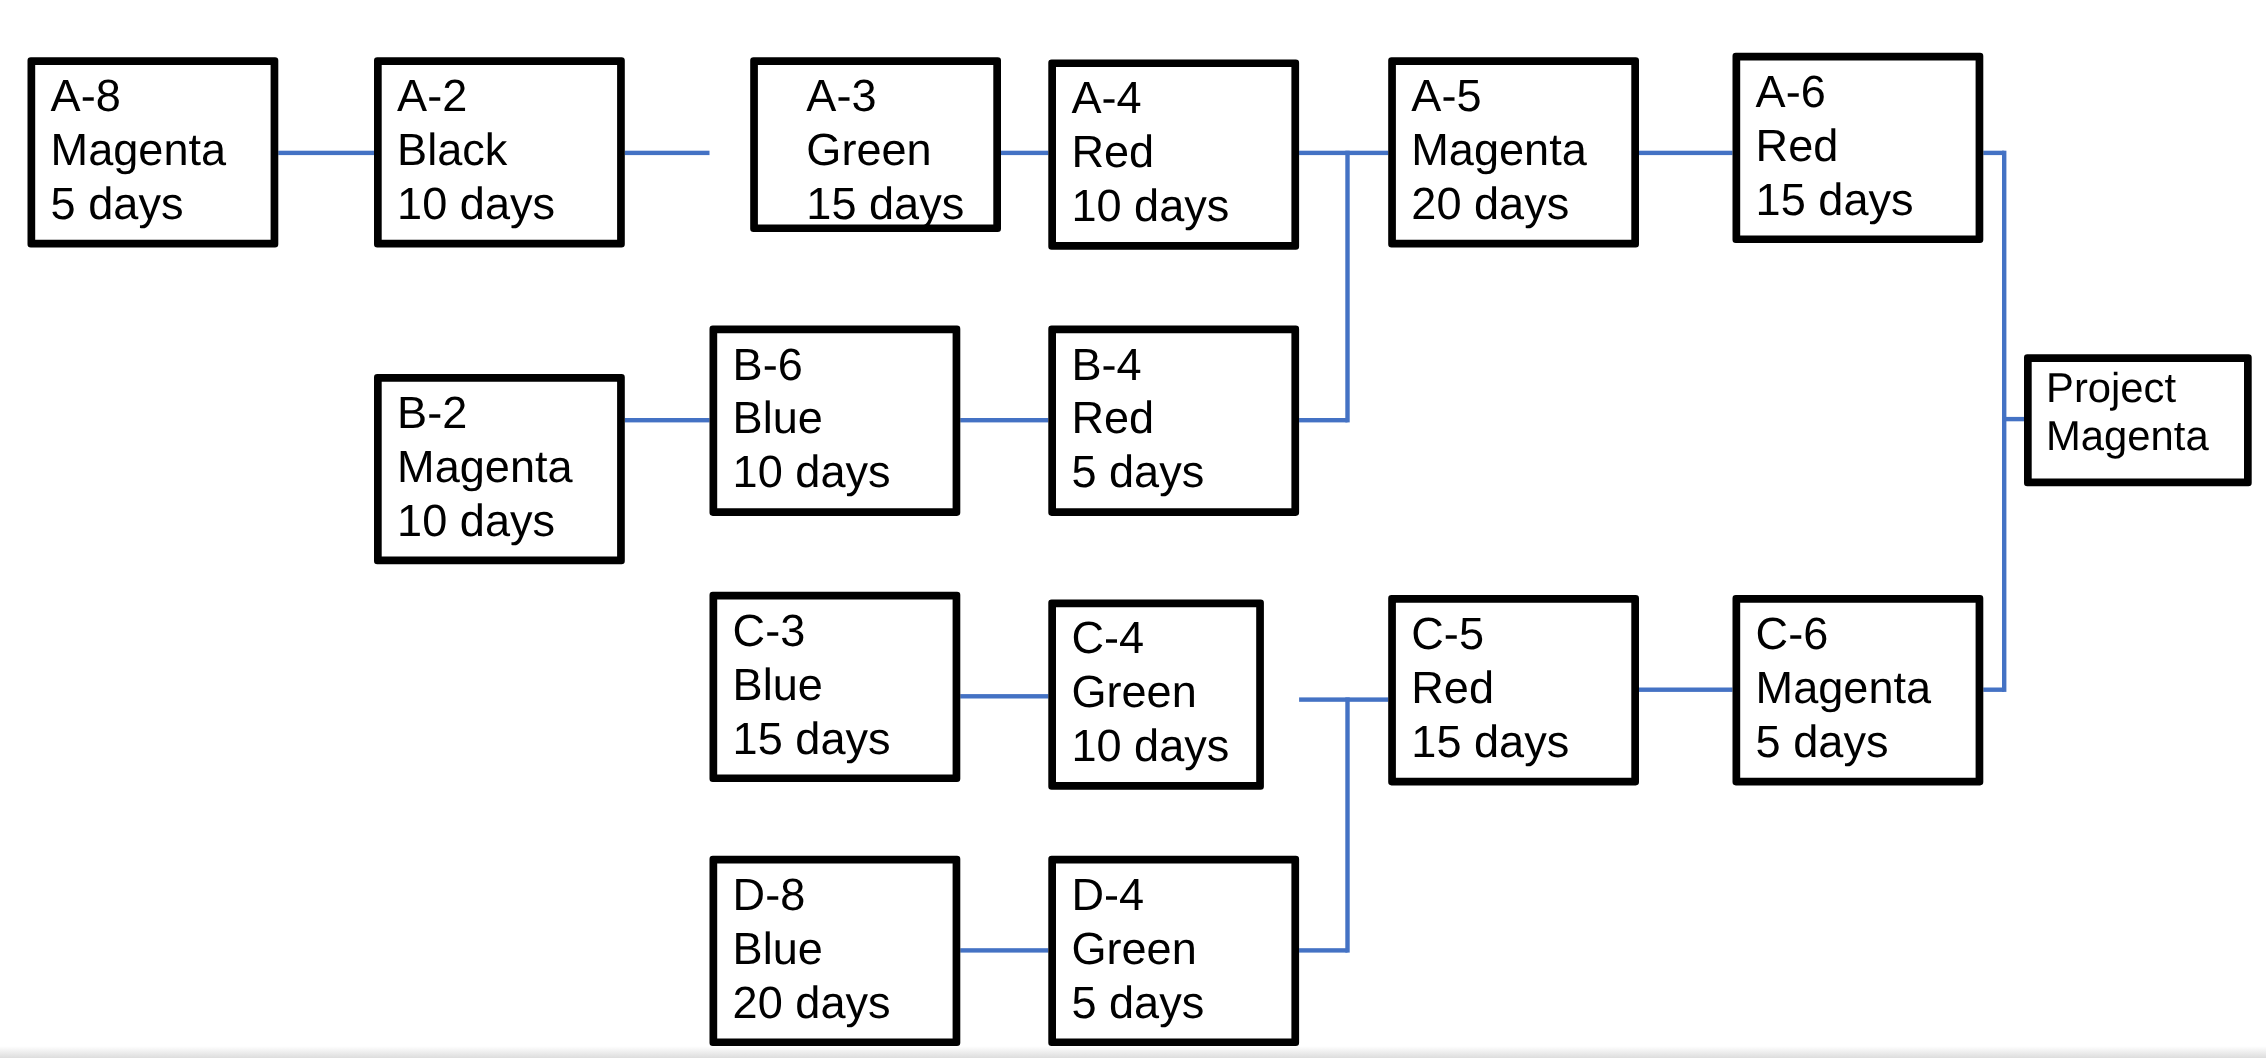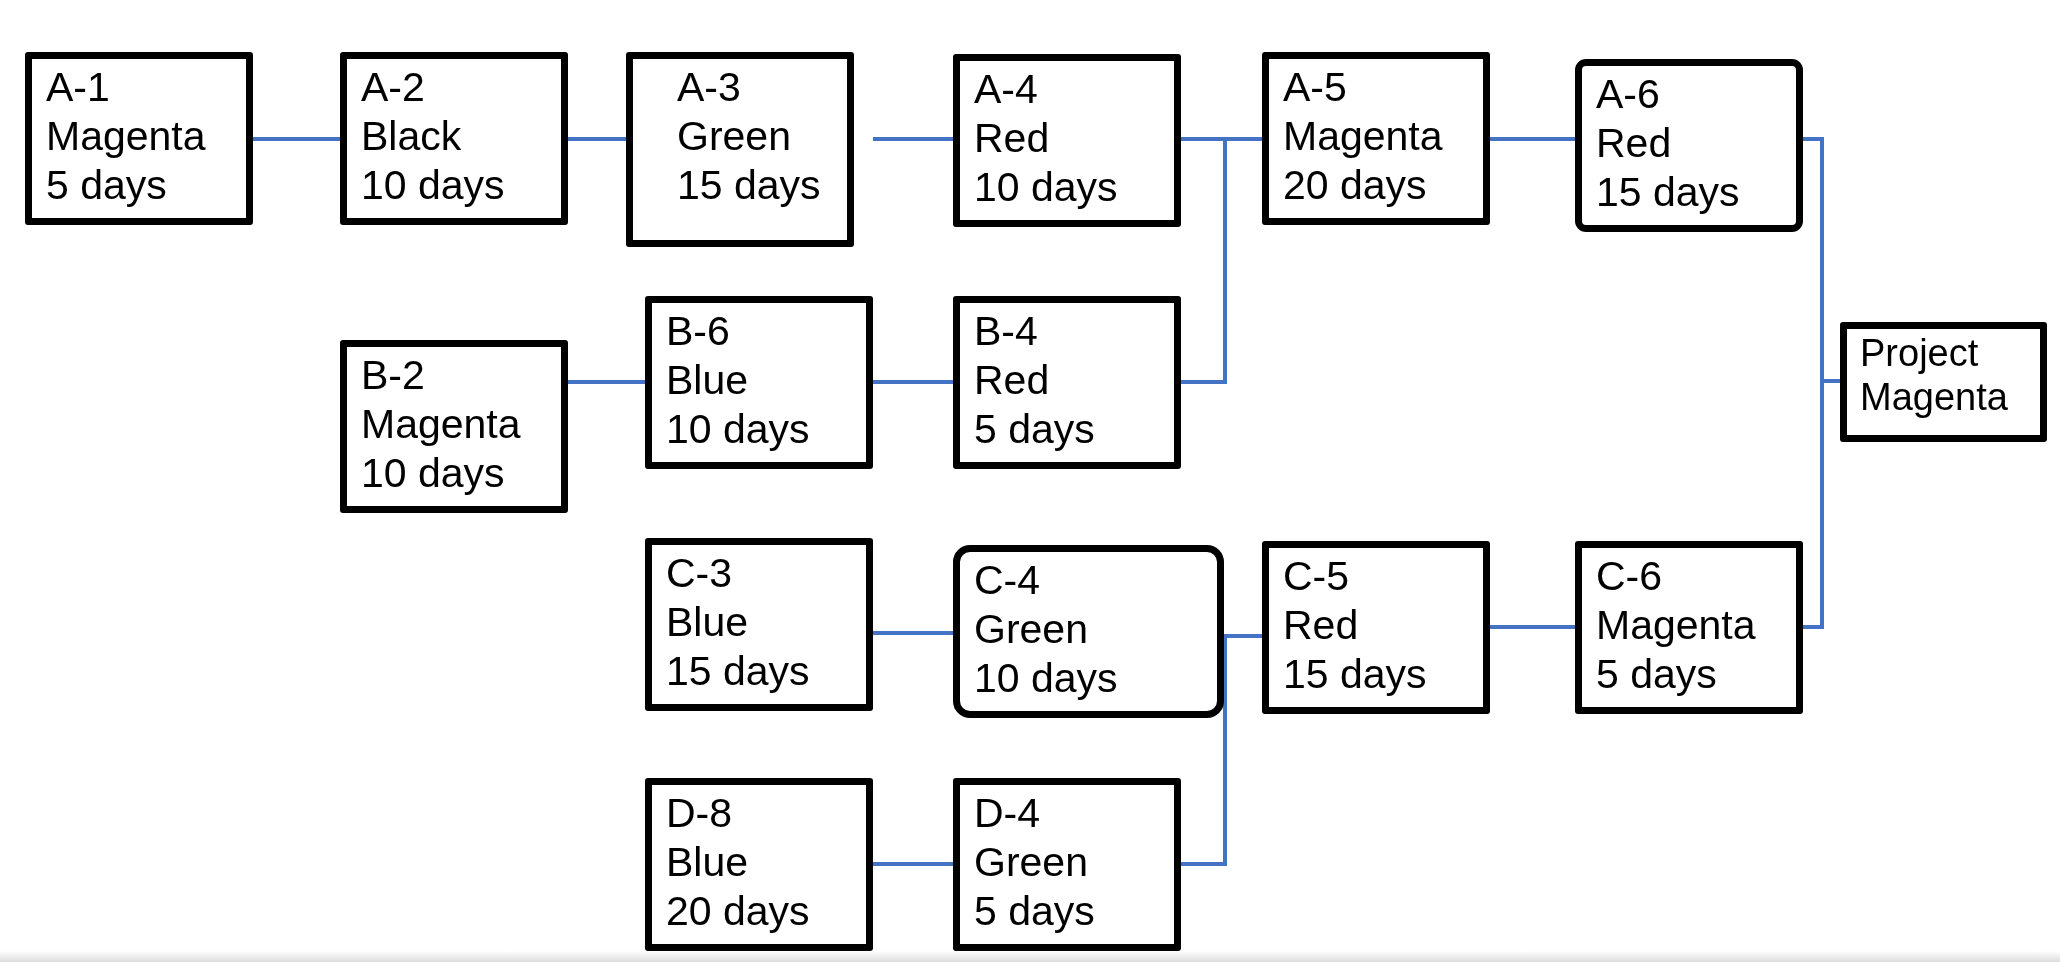--- a/index.html
+++ b/index.html
@@ -66,45 +66,45 @@
     <div class="edge" style="background: rgb(68, 114, 196); left: 1820px; width: 4px; top: 137px; height: 492px;"></div>
     <div class="edge" style="background: rgb(68, 114, 196); left: 1822px; width: 18px; top: 379px; height: 4px;"></div>
     <div class="edge" style="background: rgb(68, 114, 196); left: 1803px; width: 19px; top: 625px; height: 4px;"></div>
     <div class="edge" style="background: rgb(68, 114, 196); left: 873px; width: 80px; top: 631px; height: 4px;"></div>
     <div class="edge" style="background: rgb(68, 114, 196); left: 1181px; width: 81px; top: 634px; height: 4px;"></div>
     <div class="edge" style="background: rgb(68, 114, 196); left: 1223px; width: 4px; top: 634px; height: 232px;"></div>
     <div class="edge" style="background: rgb(68, 114, 196); left: 1181px; width: 44px; top: 862px; height: 4px;"></div>
     <div class="edge" style="background: rgb(68, 114, 196); left: 873px; width: 80px; top: 862px; height: 4px;"></div>
     <div class="edge" style="background: rgb(68, 114, 196); left: 1490px; width: 85px; top: 625px; height: 4px;"></div>
     <div class="node" style="left: 25px; top: 52px; width: 228px; height: 173px; border-color: rgb(0, 0, 0);">
-      <div class="nline">A-1</div>
+      <div class="nline">A-8</div>
       <div class="nline">Magenta</div>
       <div class="nline">5 days</div>
     </div>
     <div class="node" style="left: 340px; top: 52px; width: 228px; height: 173px; border-color: rgb(0, 0, 0);">
       <div class="nline">A-2</div>
       <div class="nline">Black</div>
       <div class="nline">10 days</div>
     </div>
-    <div class="node" style="left: 626px; top: 52px; width: 228px; height: 195px; border-color: rgb(0, 0, 0); padding-left: 44px;">
+    <div class="node" style="left: 682px; top: 52px; width: 228px; height: 159px; border-color: rgb(0, 0, 0); padding-left: 44px;">
       <div class="nline">A-3</div>
       <div class="nline">Green</div>
       <div class="nline">15 days</div>
     </div>
     <div class="node" style="left: 953px; top: 54px; width: 228px; height: 173px; border-color: rgb(0, 0, 0);">
       <div class="nline">A-4</div>
       <div class="nline">Red</div>
       <div class="nline">10 days</div>
     </div>
     <div class="node" style="left: 1262px; top: 52px; width: 228px; height: 173px; border-color: rgb(0, 0, 0);">
       <div class="nline">A-5</div>
       <div class="nline">Magenta</div>
       <div class="nline">20 days</div>
     </div>
-    <div class="node" style="left: 1575px; top: 59px; width: 228px; height: 173px; border-color: rgb(0, 0, 0); border-radius: 11px;">
+    <div class="node" style="left: 1575px; top: 48px; width: 228px; height: 173px; border-color: rgb(0, 0, 0);">
       <div class="nline">A-6</div>
       <div class="nline">Red</div>
       <div class="nline">15 days</div>
     </div>
     <div class="node" style="left: 340px; top: 296px; width: 228px; height: 173px; border-color: rgb(0, 0, 0); margin-top: 44px;">
       <div class="nline">B-2</div>
       <div class="nline">Magenta</div>
       <div class="nline">10 days</div>
     </div>
     <div class="node" style="left: 645px; top: 296px; width: 228px; height: 173px; border-color: rgb(0, 0, 0);">
@@ -115,21 +115,21 @@
     <div class="node" style="left: 953px; top: 296px; width: 228px; height: 173px; border-color: rgb(0, 0, 0);">
       <div class="nline">B-4</div>
       <div class="nline">Red</div>
       <div class="nline">5 days</div>
     </div>
     <div class="node" style="left: 645px; top: 538px; width: 228px; height: 173px; border-color: rgb(0, 0, 0);">
       <div class="nline">C-3</div>
       <div class="nline">Blue</div>
       <div class="nline">15 days</div>
     </div>
-    <div class="node" style="left: 953px; top: 545px; width: 271px; height: 173px; border-color: rgb(0, 0, 0); border-radius: 17px;">
+    <div class="node" style="left: 953px; top: 545px; width: 196px; height: 173px; border-color: rgb(0, 0, 0);">
       <div class="nline">C-4</div>
       <div class="nline">Green</div>
       <div class="nline">10 days</div>
     </div>
     <div class="node" style="left: 1262px; top: 541px; width: 228px; height: 173px; border-color: rgb(0, 0, 0);">
       <div class="nline">C-5</div>
       <div class="nline">Red</div>
       <div class="nline">15 days</div>
     </div>
     <div class="node" style="left: 1575px; top: 541px; width: 228px; height: 173px; border-color: rgb(0, 0, 0);">

